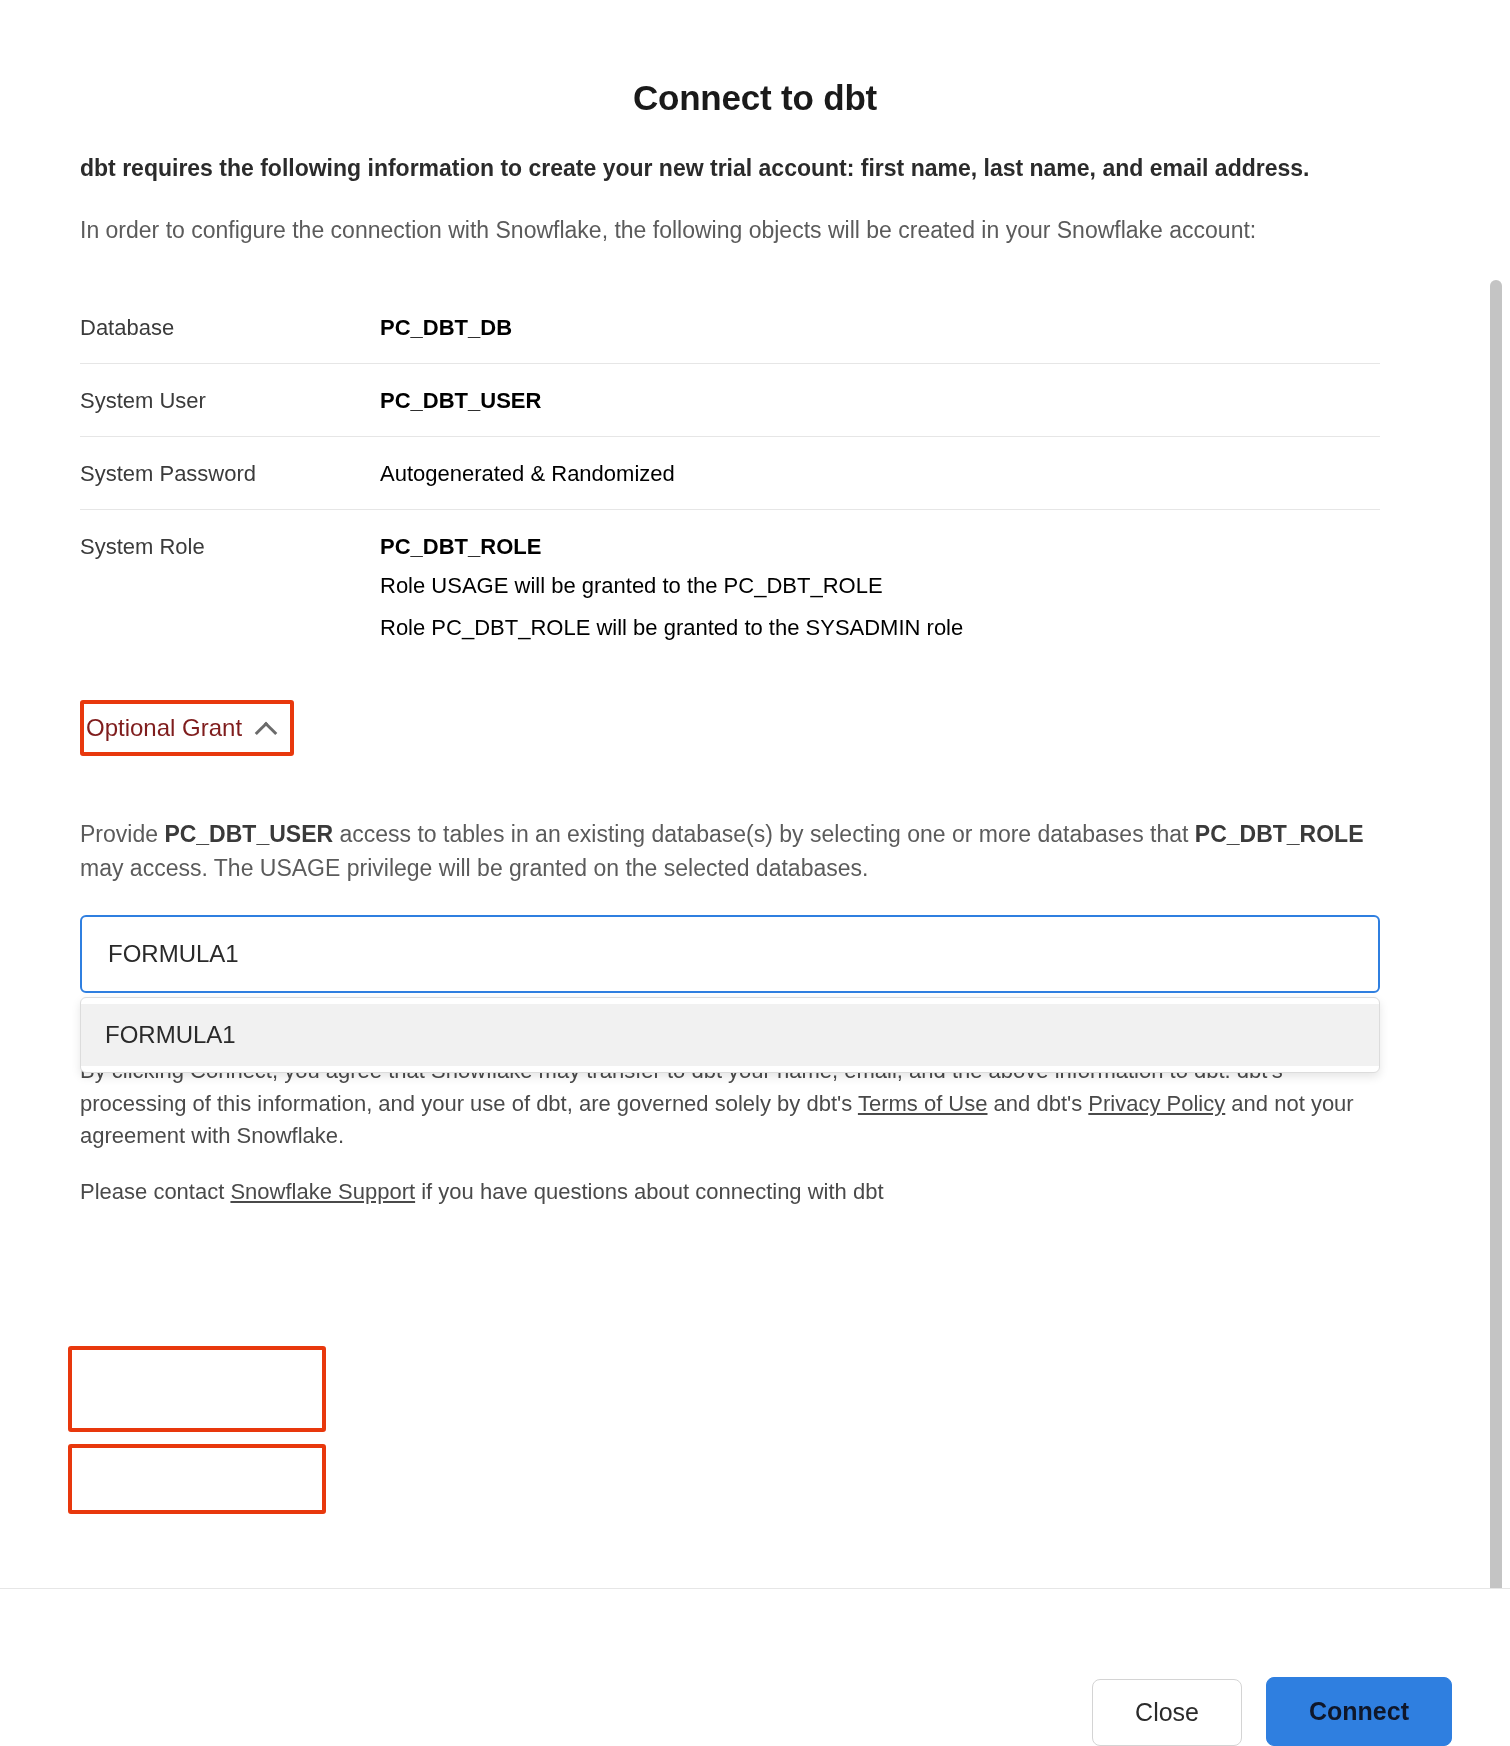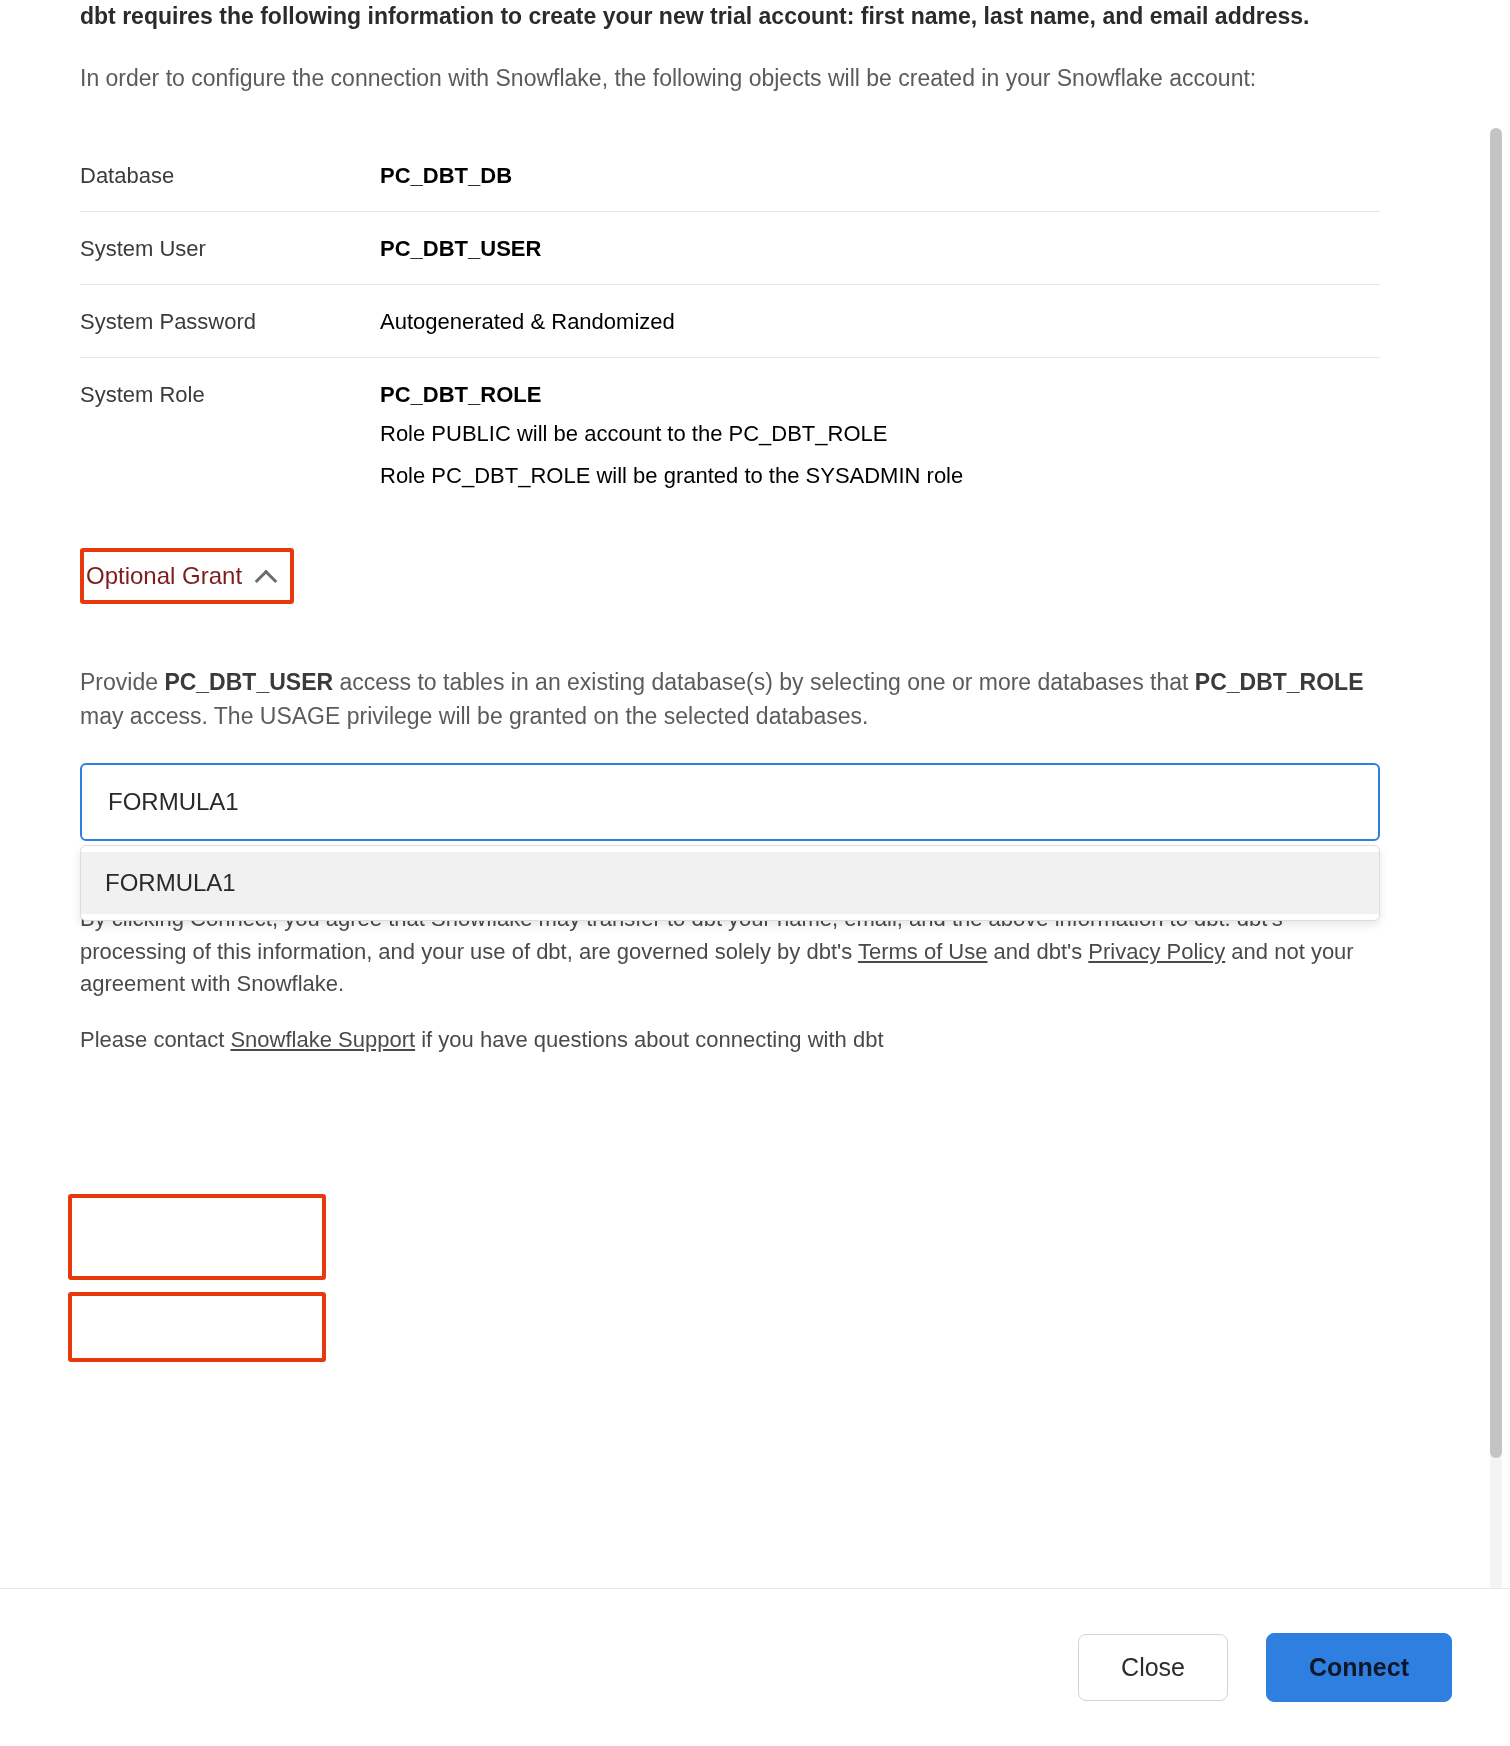--- a/index.html
+++ b/index.html
@@ -208,24 +208,24 @@
     height: 1330px;
     background: #c4c4c4;
     border-radius: 6px;
   }
 
   .footer {
     flex: 0 0 auto;
     height: 158px;
     border-top: 1px solid #e6e6e6;
     display: flex;
-    align-items: center;
+    align-items: flex-end;
     justify-content: flex-end;
     padding-right: 58px;
-    gap: 38px;
+    gap: 24px;
     background: #fff;
   }
   .btn {
     font-size: 25px;
     border-radius: 8px;
     cursor: pointer;
     font-family: "Liberation Sans", sans-serif;
   }
   .btn-close {
     background: #fff;
@@ -239,20 +239,21 @@
     color: #0f172a;
     font-weight: bold;
     padding: 19px 42px;
   }
 </style>
 </head>
 <body>
 
 <div class="dialog">
 
+  <div class="dialog-title">Connect to dbt</div>
 
   <div class="body-area">
     <div class="content">
 
       <div class="intro-bold">dbt requires the following information to create your new trial account: first name, last name, and email address.</div>
       <div class="intro-normal">In order to configure the connection with Snowflake, the following objects will be created in your Snowflake account:</div>
 
       <table class="info">
         <tbody>
             <tr>
@@ -264,21 +265,21 @@
           <td class="value"><span class="v-strong">PC_DBT_USER</span><span></span></td>
         </tr>
         <tr>
           <td class="label">System Password</td>
           <td class="value"><span class="v-strong"></span><span>Autogenerated &amp; Randomized</span></td>
         </tr>
         <tr>
           <td class="label">System Role</td>
           <td class="value">
             <span class="v-strong">PC_DBT_ROLE</span>
-            <span class="v-sub">Role PUBLIC will be account to the PC_DBT_ROLE</span>
+            <span class="v-sub">Role USAGE will be granted to the PC_DBT_ROLE</span>
             <span class="v-sub">Role PC_DBT_ROLE will be granted to the SYSADMIN role</span>
           </td>
         </tr>
       </tbody>
         </table>
 
       <div class="optional-wrap">
         <span class="optional-label">Optional Grant</span>
         <span class="chev"></span>
       </div>

